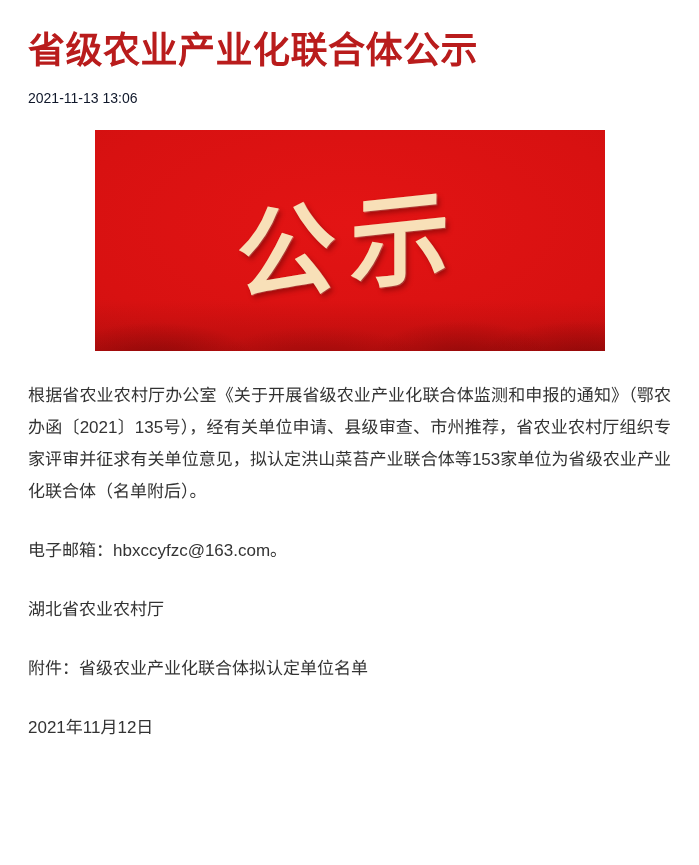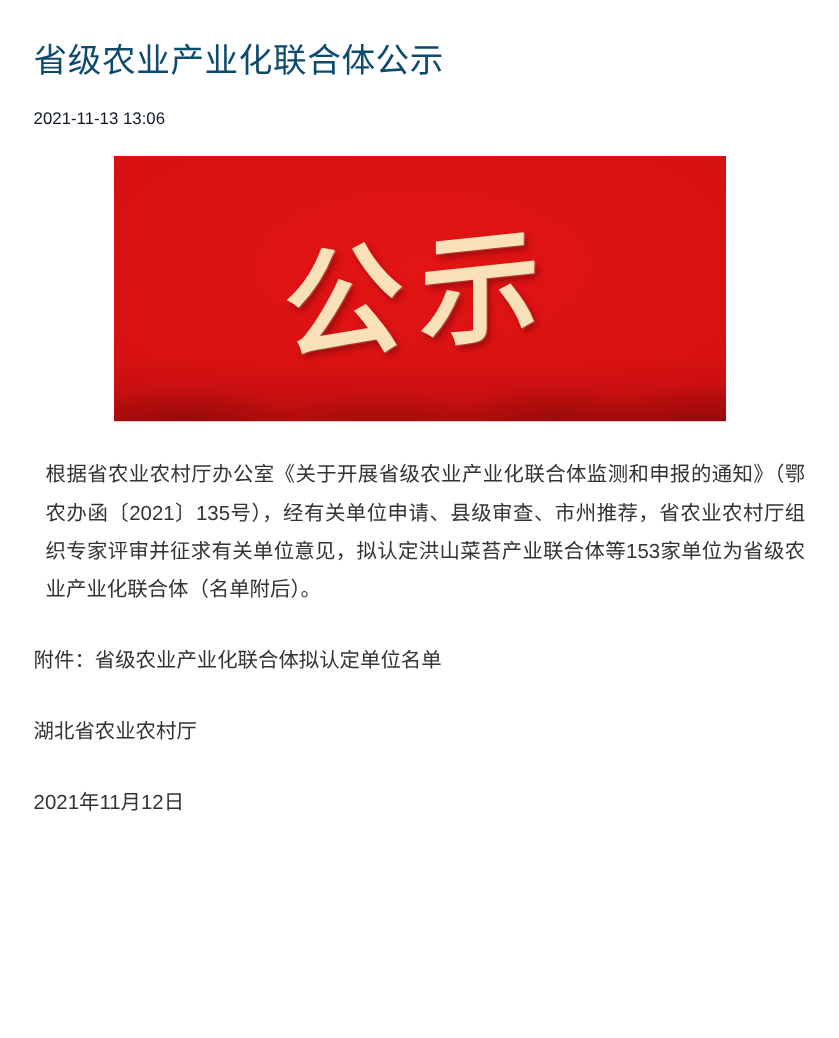--- a/index.html
+++ b/index.html
@@ -13,24 +13,24 @@
     overflow: hidden;
     font-family: "Liberation Sans", "DejaVu Sans", sans-serif;
     -webkit-font-smoothing: antialiased;
   }
   .container {
     padding: 34px 28px 0 28px;
     box-sizing: border-box;
   }
   .page-title {
     margin: 0;
-    font-size: 28px;
+    font-size: 37px;
     line-height: 34px;
-    font-weight: normal;
-    color: #0c4a6e;
+    font-weight: bold;
+    color: #b91c1c;
     letter-spacing: 0.5px;
   }
   .pub-date {
     margin-top: 21px;
     font-size: 14px;
     line-height: 18px;
     color: #0f172a;
   }
   .banner {
     position: relative;
@@ -83,36 +83,36 @@
   }
   .article p {
     margin: 27px 0 0 0;
     font-size: 17px;
     line-height: 32px;
     color: #333333;
     text-align: justify;
   }
   .article p.first {
     margin-top: 29px;
-    margin-left: 10px;
   }
 </style>
 </head>
 <body>
 
 <div class="container">
 
   <h1 class="page-title">省级农业产业化联合体公示</h1>
 
   <div class="pub-date">2021-11-13 13:06</div>
 
   <div class="banner">
     <span class="banner-text">公示</span>
   </div>
 
   <div class="article">
     <p class="first">根据省农业农村厅办公室《关于开展省级农业产业化联合体监测和申报的通知》（鄂农办函〔2021〕135号），经有关单位申请、县级审查、市州推荐，省农业农村厅组织专家评审并征求有关单位意见，拟认定洪山菜苔产业联合体等153家单位为省级农业产业化联合体（名单附后）。</p>
+    <p>电子邮箱：hbxccyfzc@163.com。</p>
+    <p>湖北省农业农村厅</p>
     <p>附件：省级农业产业化联合体拟认定单位名单</p>
-    <p>湖北省农业农村厅</p>
     <p>2021年11月12日</p>
   </div>
 
 </div>
 
 </body></html>

